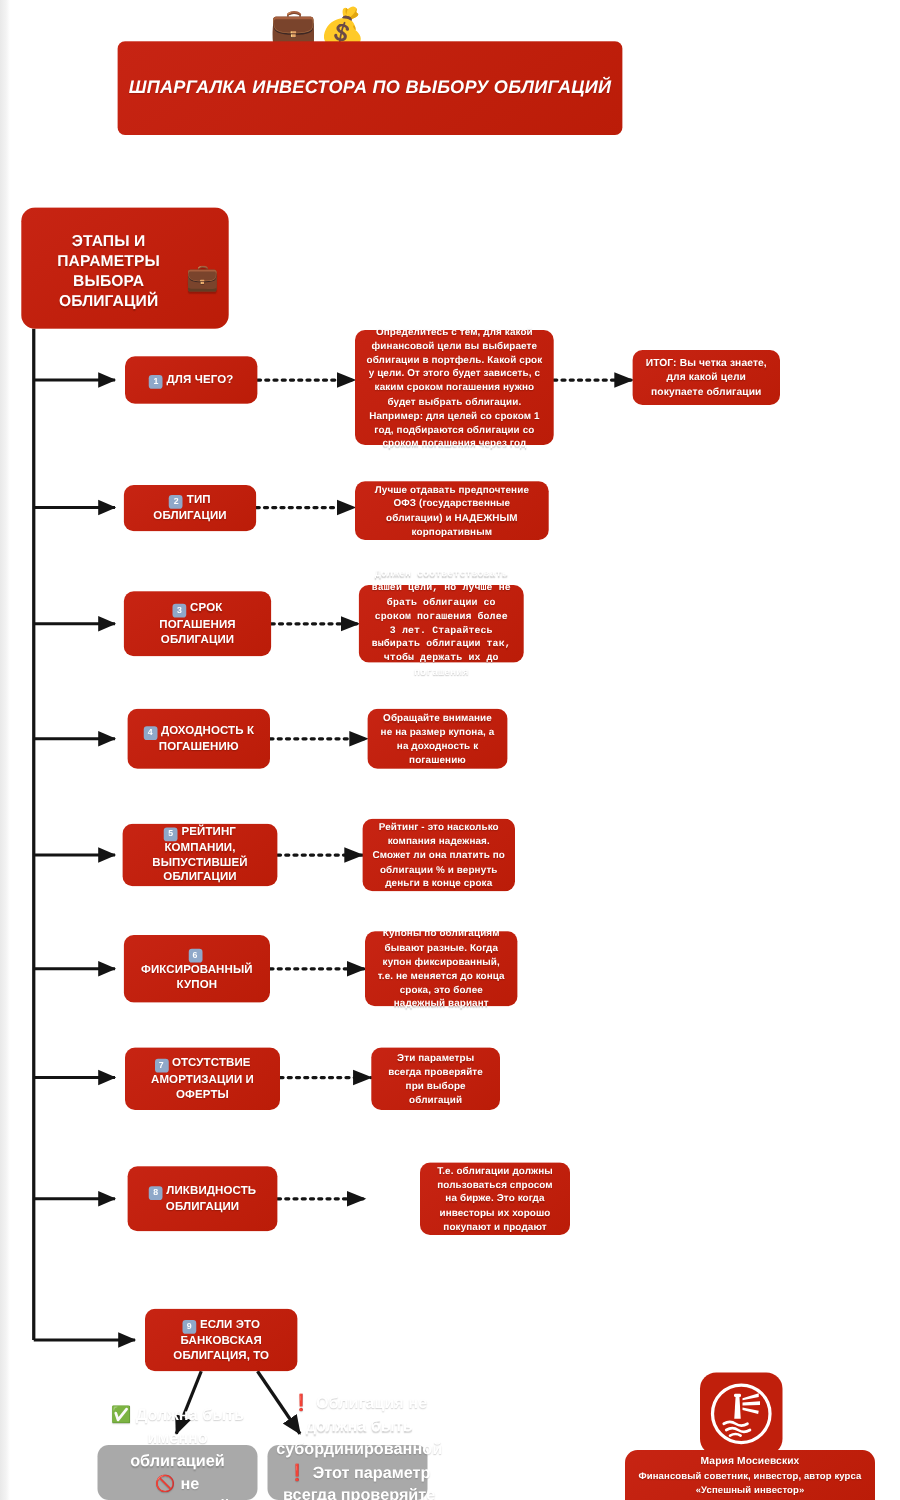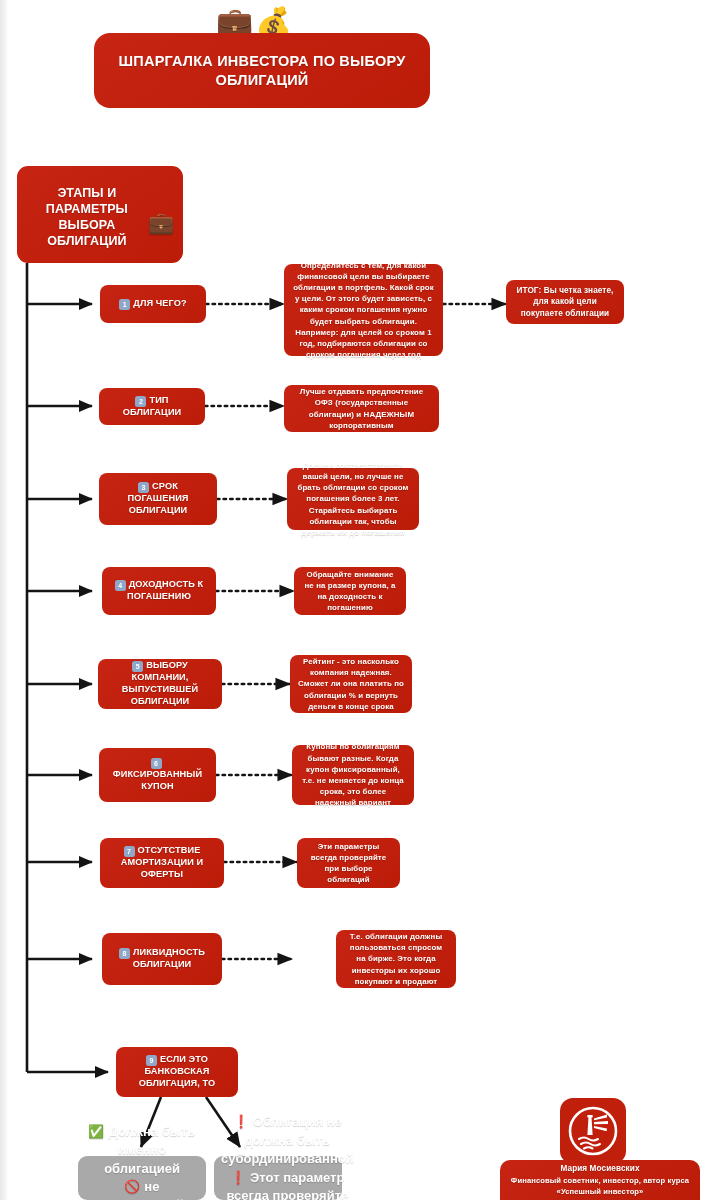--- a/index.html
+++ b/index.html
@@ -32,24 +32,25 @@
     align-items: center;
     justify-content: center;
     padding: 5px 8px;
     line-height: 1.28;
     letter-spacing: .1px;
     text-shadow: 0 1px 1px rgba(0,0,0,.22);
   }
 
   
   .title-banner {
-    left: 94px; top: 33px; width: 336px; height: 75px;
-    border-radius: 16px;
+    left: 94px; top: 33px; width: 404px; height: 75px;
+    border-radius: 6px;
     font-size: 14.5px; font-weight: bold;
     letter-spacing: .2px;
+    font-style: italic;
   }
   .title-emoji {
     position: absolute; left: 216px; top: 8px;
     font-size: 30px; letter-spacing: 2px;
     line-height: 1;
     white-space: nowrap;
   }
 
   
   .section-header {
@@ -208,29 +209,29 @@
   <div class="card result" style="left:506px; top:280px; width:118px; height:44px;">ИТОГ: Вы четка знаете, для какой цели покупаете облигации</div>
 
   <div class="card stage" style="left:99px; top:388px; width:106px; height:37px;">
     <span><span class="num">2</span><span>ТИП ОБЛИГАЦИИ</span></span>
   </div>
   <div class="card desc" style="left:284px; top:385px; width:155px; height:47px;">Лучше отдавать предпочтение ОФЗ (государственные облигации) и НАДЕЖНЫМ корпоративным</div>
 
   <div class="card stage" style="left:99px; top:473px; width:118px; height:52px;">
     <span><span class="num">3</span><span>СРОК ПОГАШЕНИЯ ОБЛИГАЦИИ</span></span>
   </div>
-  <div class="card desc" style="left:287px; top:468px; width:132px; height:62px;">Должен соответствовать вашей цели, но лучше не брать облигации со сроком погашения более 3 лет. Старайтесь выбирать облигации так, чтобы держать их до погашения</div>
+  <div class="card desc" style="left:287px; top:468px; width:132px; height:62px;font-family:Liberation Mono, monospace;">Должен соответствовать вашей цели, но лучше не брать облигации со сроком погашения более 3 лет. Старайтесь выбирать облигации так, чтобы держать их до погашения</div>
 
   <div class="card stage" style="left:102px; top:567px; width:114px; height:48px;">
     <span><span class="num">4</span><span>ДОХОДНОСТЬ К ПОГАШЕНИЮ</span></span>
   </div>
   <div class="card desc" style="left:294px; top:567px; width:112px; height:48px;">Обращайте внимание не на размер купона, а на доходность к погашению</div>
 
   <div class="card stage" style="left:98px; top:659px; width:124px; height:50px;">
-    <span><span class="num">5</span><span>ВЫБОРУ КОМПАНИИ, ВЫПУСТИВШЕЙ ОБЛИГАЦИИ</span></span>
+    <span><span class="num">5</span><span>РЕЙТИНГ КОМПАНИИ, ВЫПУСТИВШЕЙ ОБЛИГАЦИИ</span></span>
   </div>
   <div class="card desc" style="left:290px; top:655px; width:122px; height:58px;">Рейтинг - это насколько компания надежная. Сможет ли она платить по облигации % и вернуть деньги в конце срока</div>
 
   <div class="card stage" style="left:99px; top:748px; width:117px; height:54px;">
     <span><span class="num">6</span><span>ФИКСИРОВАННЫЙ КУПОН</span></span>
   </div>
   <div class="card desc" style="left:292px; top:745px; width:122px; height:60px;">Купоны по облигациям бывают разные. Когда купон фиксированный, т.е. не меняется до конца срока, это более надежный вариант</div>
 
   <div class="card stage" style="left:100px; top:838px; width:124px; height:50px;">
     <span><span class="num">7</span><span>ОТСУТСТВИЕ АМОРТИЗАЦИИ И ОФЕРТЫ</span></span>

